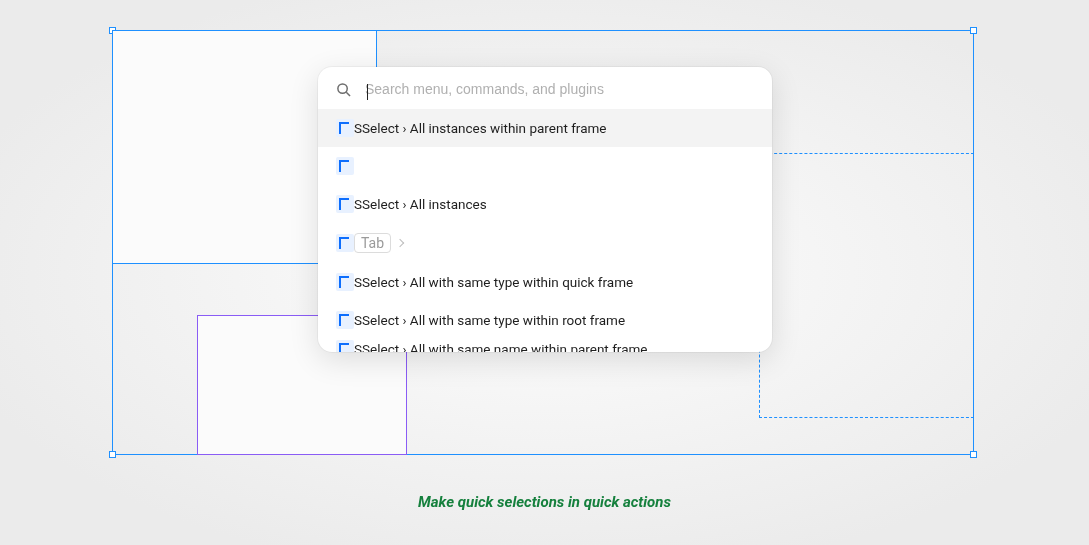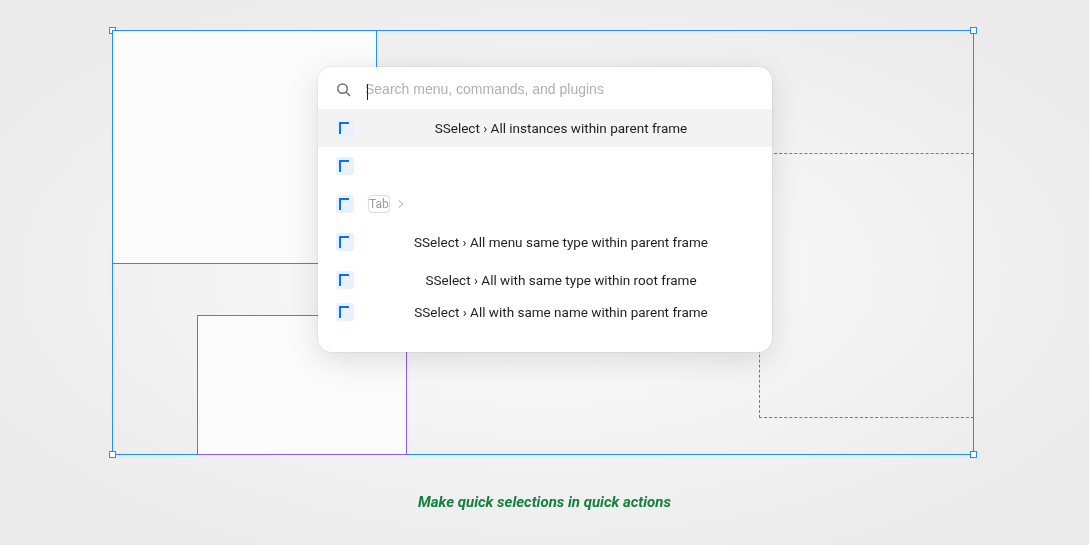--- a/index.html
+++ b/index.html
@@ -103,27 +103,25 @@
     .palette-list {
       flex: 1;
       overflow: hidden;
       display: flex;
       flex-direction: column;
     }
 
     .palette-item {
       display: flex;
       align-items: center;
-      gap: 14px;
       padding: 10px 18px;
       font-size: 13.5px;
       color: #1f1f1f;
       cursor: pointer;
       position: relative;
-      text-align: center;
     }
     .palette-item.highlighted {
       background: #f3f3f3;
     }
     .palette-item.cut {
       height: 28px;
       overflow: hidden;
       padding-top: 10px;
       padding-bottom: 12px;
     }
@@ -152,25 +150,25 @@
 
     .item-label { flex: 1; white-space: nowrap; overflow: hidden; text-overflow: ellipsis; }
 
     .item-trailing {
       display: flex;
       align-items: center;
       gap: 6px;
       flex-shrink: 0;
     }
     .tab-pill {
-      font-size: 12px;
+      font-size: 14px;
       color: #9a9a9a;
       border: 1px solid #dcdcdc;
       border-radius: 4px;
-      padding: 2px 0;
+      padding: 2px 6px;
       line-height: 1;
     }
     .chev {
       width: 6px; height: 6px;
       border-right: 1.5px solid #bdbdbd;
       border-top: 1.5px solid #bdbdbd;
       transform: rotate(45deg);
     }
 
     
@@ -221,32 +219,36 @@
 
       <div class="palette-item highlighted">
         <span class="plugin-icon"></span>
         <span class="item-label">SSelect › All instances within parent frame</span>
       </div>
 
       <div class="palette-item">
         <span class="plugin-icon"></span>
       </div>
 
+      <div class="palette-item">
+        <span class="plugin-icon"></span>
+        <span class="item-label">SSelect › All instances</span>
+      </div>
 
       <div class="palette-item">
         <span class="plugin-icon"></span>
         <span class="item-trailing">
           <span class="tab-pill">Tab</span>
           <span class="chev"></span>
         </span>
       </div>
 
       <div class="palette-item">
         <span class="plugin-icon"></span>
-        <span class="item-label">SSelect › All menu same type within parent frame</span>
+        <span class="item-label">SSelect › All with same type within quick frame</span>
       </div>
 
       <div class="palette-item">
         <span class="plugin-icon"></span>
         <span class="item-label">SSelect › All with same type within root frame</span>
       </div>
 
       <div class="palette-item cut">
         <span class="plugin-icon"></span>
         <span class="item-label">SSelect › All with same name within parent frame</span>

